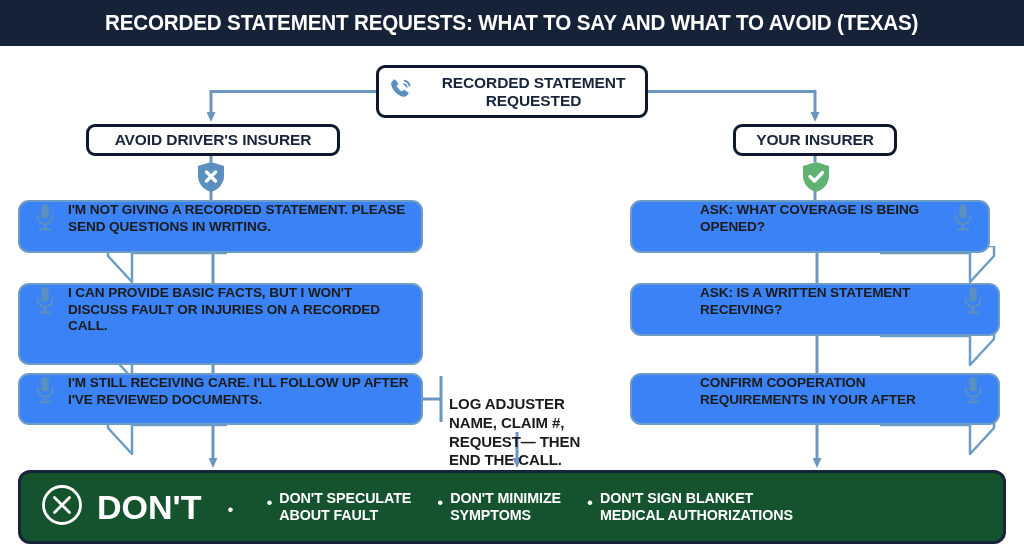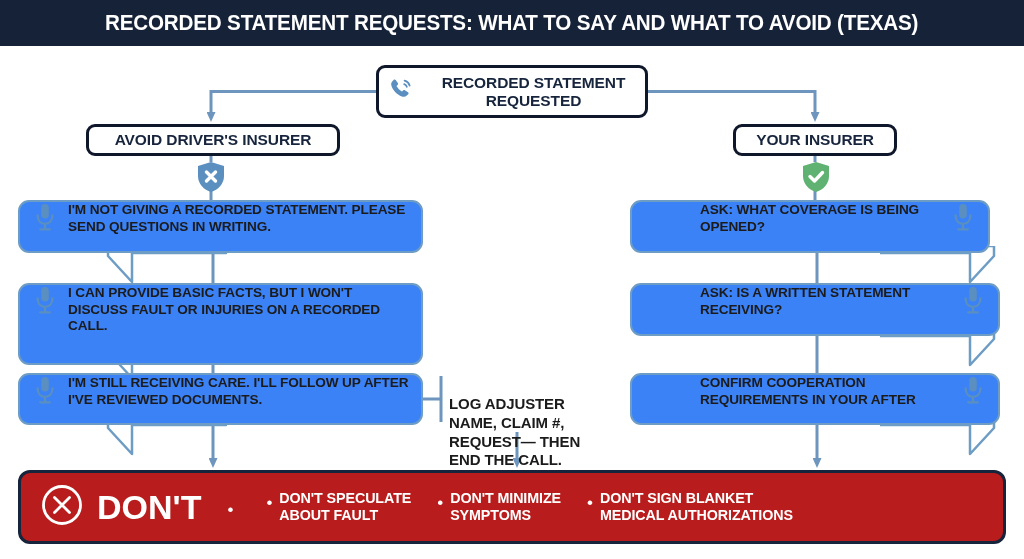--- a/index.html
+++ b/index.html
@@ -106,21 +106,21 @@
   
   .note{
     position:absolute;left:449px;top:375px;width:160px;
     color:#1b1b1b;font-weight:bold;font-size:15px;line-height:1.25;
     letter-spacing:-0.1px;z-index:3;margin-top:20px;
   }
 
   
   .footer{
     position:absolute;left:18px;top:470px;width:988px;height:74px;
-    background:#b91c1c;
+    background:#14532d;
     border:3px solid #16243c;
     border-radius:12px;
     box-sizing:border-box;
     display:flex;align-items:center;
     z-index:3;
     overflow:hidden;
   }
   .footer-brand{display:flex;align-items:center;flex:0 0 auto;margin-left:20px;}
   .footer-word{
     color:#ffffff;font-weight:bold;font-size:34px;letter-spacing:0px;margin-left:14px;

